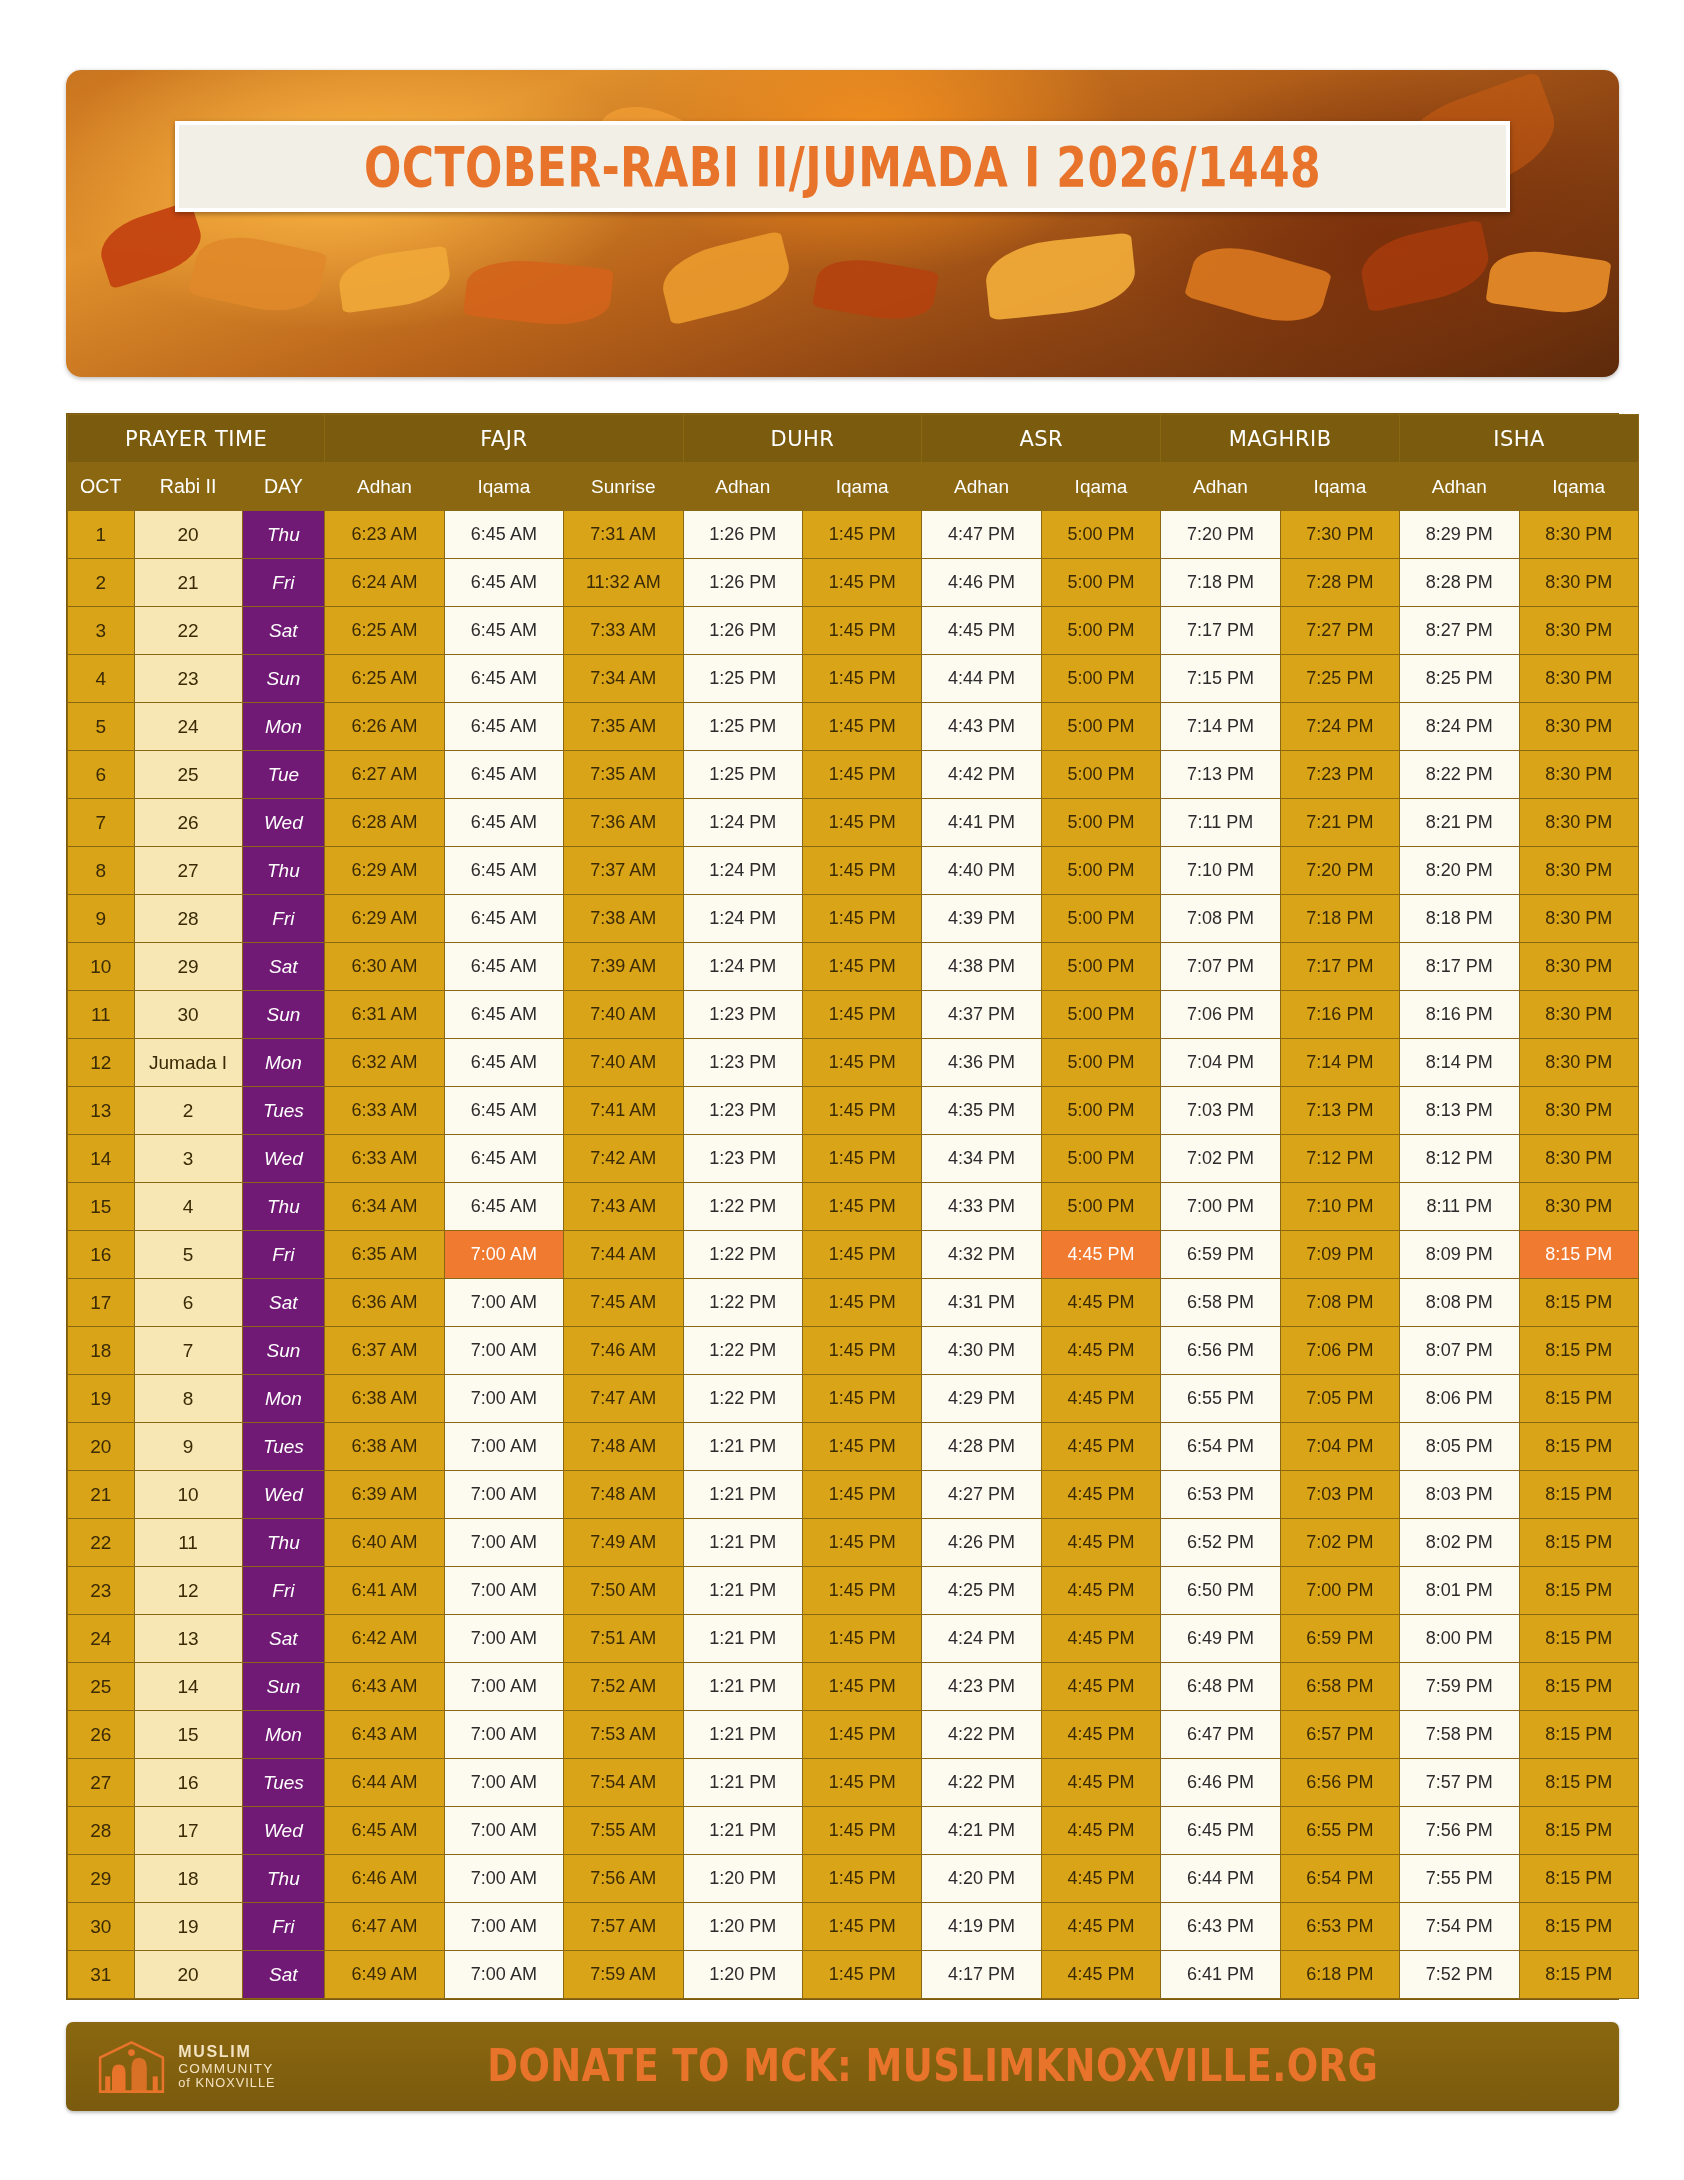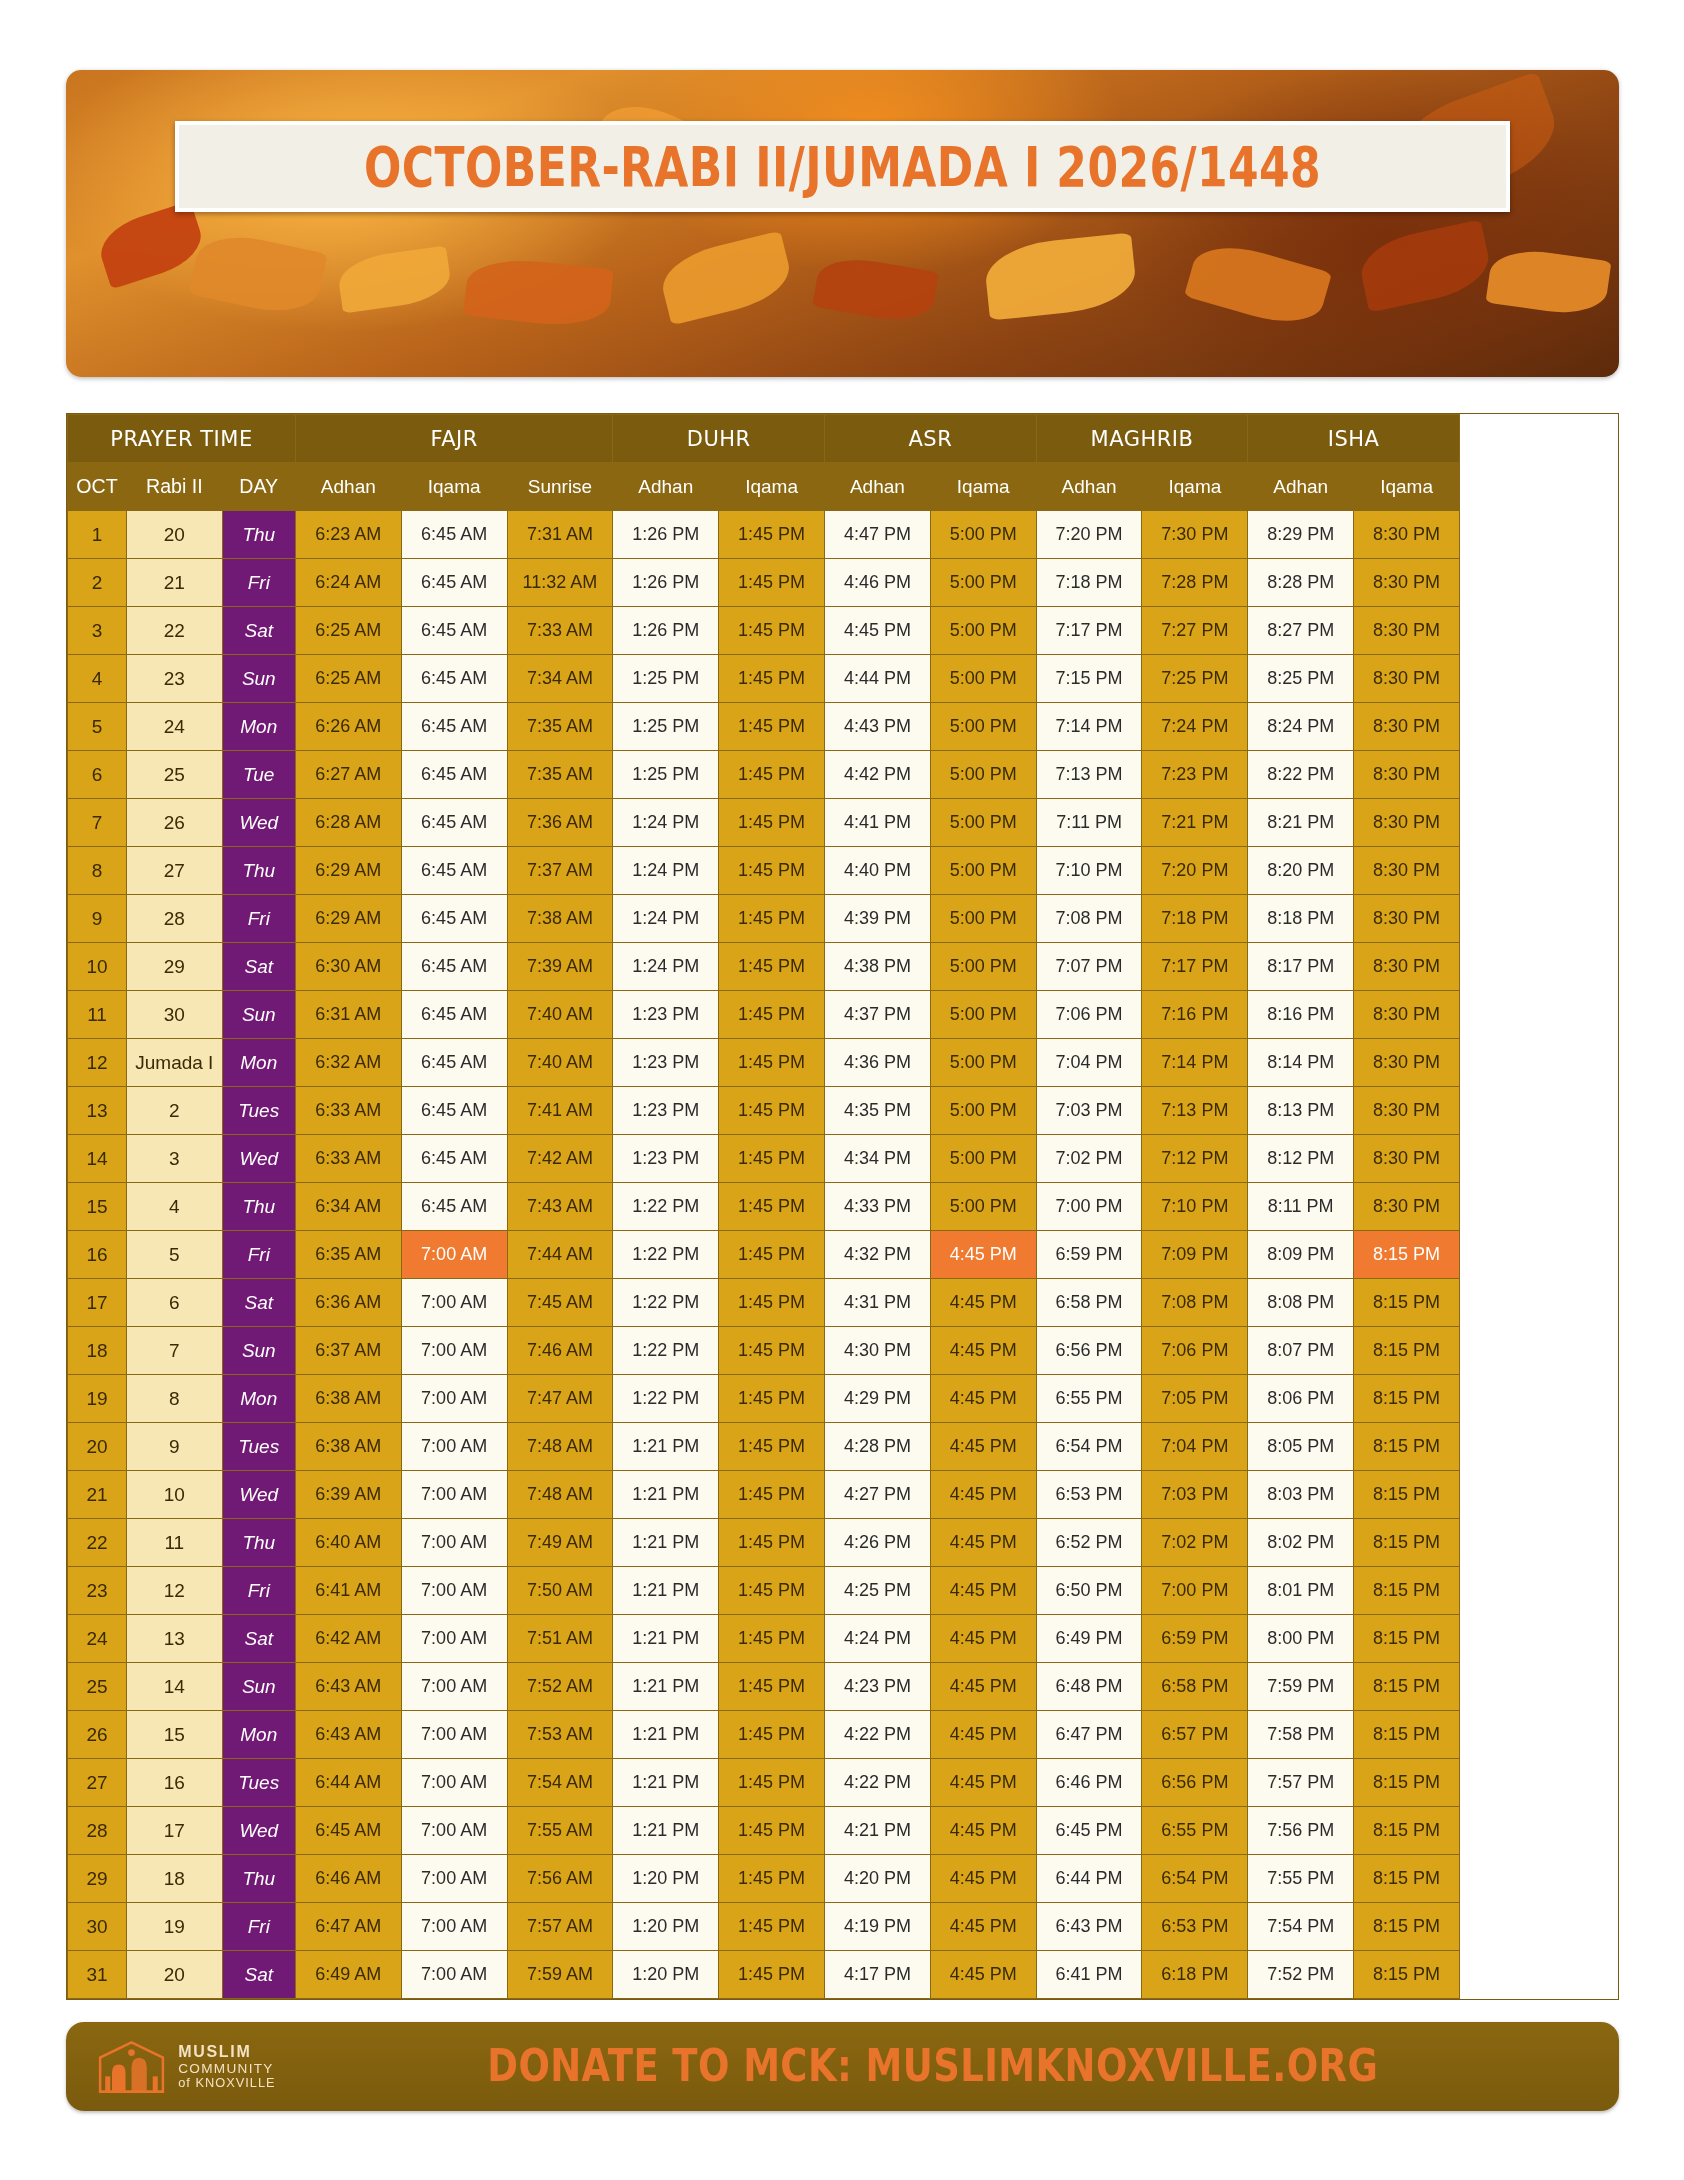--- a/index.html
+++ b/index.html
@@ -63,21 +63,21 @@
     transform: scaleY(1.25);
   }
 
   
   .table-wrap {
     margin-top: 36px;
     border: 1.7px solid #7a5a10;
   }
   table.sched {
     border-collapse: collapse;
-    width: 1393px;
+    width: 1572px;
     table-layout: fixed;
     font-size: 18px;
   }
   table.sched td, table.sched th {
     border: 0.9px solid #8a6712;
     padding: 0;
     text-align: center;
     height: 47px;
     font-weight: normal;
   }
@@ -115,21 +115,21 @@
   .cd { background: #701a75; color: #ffffff; font-style: italic; }        
   .ce { background: #f07a30; color: #ffffff; }
 
   td.num  { font-size: 19px; }
   td.time { font-size: 18px; white-space: nowrap; }
 
   
   .footer {
     margin-top: 22px;
     height: 89px;
-    border-radius: 18px;
+    border-radius: 7px;
     background: linear-gradient(180deg, #8a6710 0%, #7a5a0d 100%);
     display: flex;
     align-items: center;
     padding: 0 29px;
     box-sizing: border-box;
     box-shadow: 0 1.7px 3.4px rgba(0,0,0,0.25);
   }
   .logo {
     display: flex;
     align-items: center;

